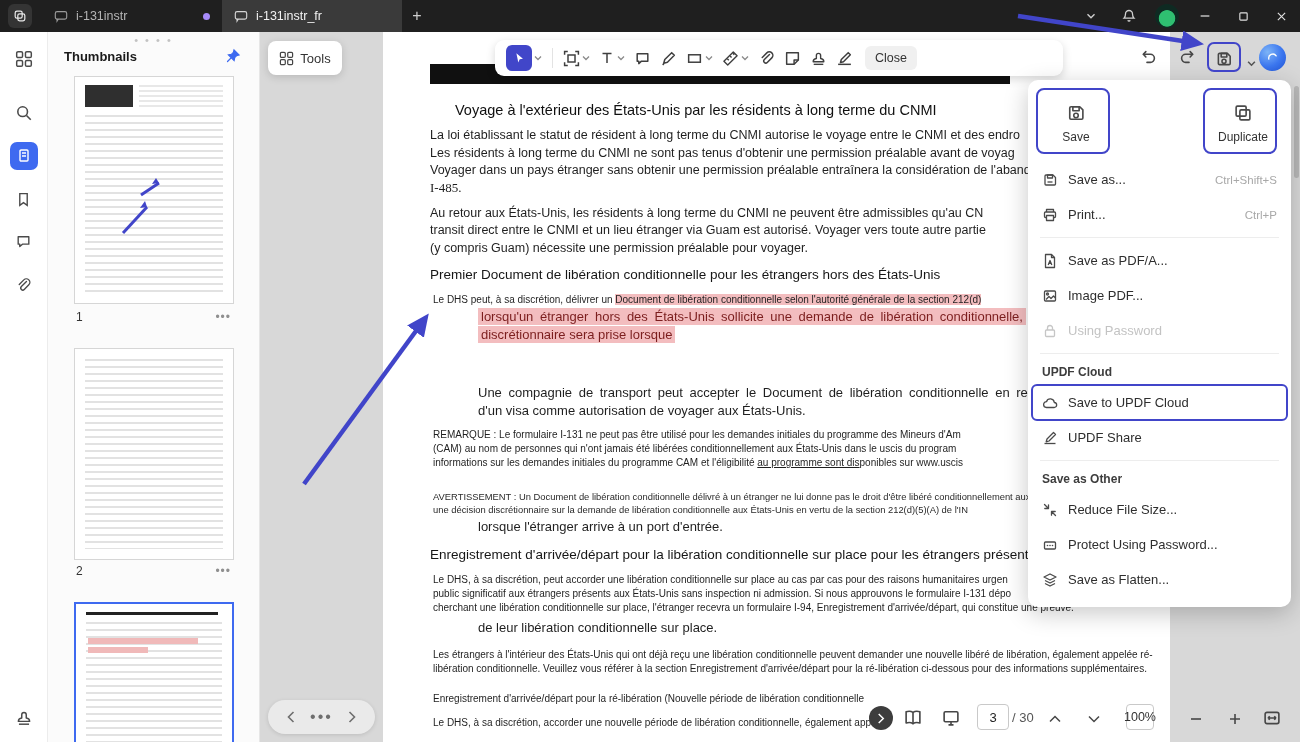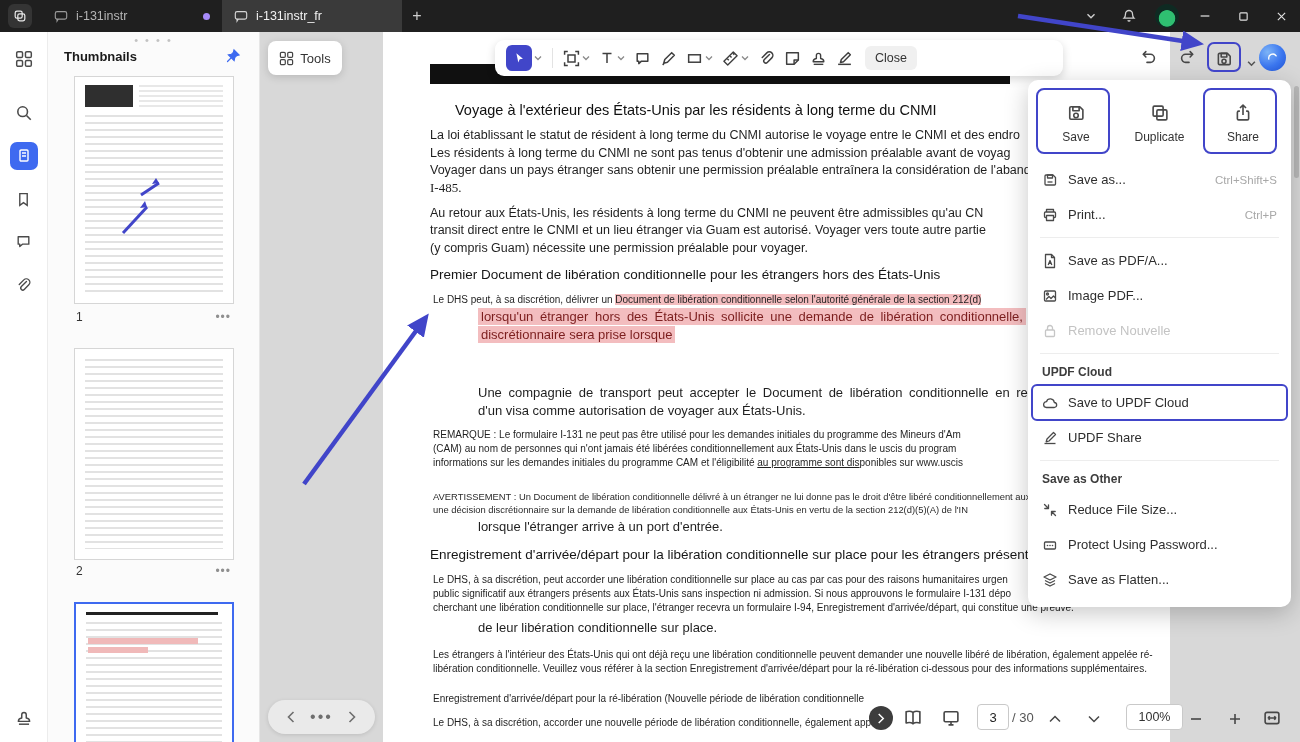--- a/index.html
+++ b/index.html
@@ -100,21 +100,21 @@
            font-size:12px; font-weight:bold; color:#3d3d3d; }
 
   
   .navpill { position:absolute; left:268px; top:700px; width:107px; height:34px; background:#eaeaea;
              border-radius:17px; display:flex; align-items:center; justify-content:center; gap:15px;
              box-shadow:0 1px 4px rgba(0,0,0,.12); z-index:7; color:#6e6e6e; }
   .bot { position:absolute; z-index:7; display:flex; align-items:center; justify-content:center; }
   .pageinput { position:absolute; left:977px; top:704px; width:32px; height:26px; border:1px solid #c9c9c9;
                border-radius:4px; text-align:center; font-size:13px; color:#222; background:#fff; z-index:7;
                font-family:inherit; }
-  .zoombtn { position:absolute; left:1126px; top:704px; width:57px; height:26px; border:1px solid #c9c9c9;
+  .zoombtn { position:absolute; left:1126px; top:704px; width:28px; height:26px; border:1px solid #c9c9c9;
              border-radius:4px; background:#fff; display:flex; align-items:center; justify-content:center;
              font-size:12.5px; color:#333; z-index:7; }
   .circlebtn { position:absolute; left:869px; top:706px; width:24px; height:24px; border-radius:50%;
                background:#3d3d3d; display:flex; align-items:center; justify-content:center; z-index:7; }
   .scrollthumb { position:absolute; left:1294px; top:86px; width:5px; height:92px; background:#b8b8b8;
                  border-radius:3px; z-index:4; }
 
   
   .annbox { position:absolute; border:2.5px solid #4145c9; border-radius:8px; z-index:35; pointer-events:none; }
   .arrows { position:absolute; left:0; top:0; width:1300px; height:742px; z-index:40; pointer-events:none; }
@@ -267,21 +267,21 @@
     <div style="position:absolute;left:12px;top:43px;width:60px;height:6px;background:#f0b9b9"></div>
   </div>
 </aside>
 
 <main class="page">
   <div class="blackbar"></div>
 
   <div class="dl f-title" style="top:70px; left:72px">Voyage à l'extérieur des États-Unis par les résidents à long terme du CNMI</div>
 
   <div class="dl f-body" style="top:96px">La loi établissant le statut de résident à long terme du CNMI autorise le voyage entre le CNMI et des endro</div>
-  <div class="dl f-body" style="top:114px"> Les résidents à long terme du CNMI ne sont pas tenus d'obtenir une admission préalable avant de voyag</div>
+  <div class="dl f-body" style="top:114px"> Les résidents à long terme du CNMI ne sont pas tenus d'obtenir une permission préalable avant de voyag</div>
   <div class="dl f-body" style="top:131px">Voyager dans un pays étranger sans obtenir une permission préalable entraînera la considération de l'abandon de leur deman</div>
   <div class="dl f-serif" style="top:148px">I-485.</div>
 
   <div class="dl f-body" style="top:174px">Au retour aux États-Unis, les résidents à long terme du CNMI ne peuvent être admissibles qu'au CN</div>
   <div class="dl f-body" style="top:191px">transit direct entre le CNMI et un lieu étranger via Guam est autorisé. Voyager vers toute autre partie </div>
   <div class="dl f-body" style="top:209px">(y compris Guam) nécessite une permission préalable pour voyager.</div>
 
   <div class="dl f-h2" style="top:235px">Premier Document de libération conditionnelle pour les étrangers hors des États-Unis</div>
 
   <div class="dl f-sm" style="top:262px; left:50px"><span>Le DHS peut, à sa discrétion, délivrer un </span><span class="hl">Document de libération conditionnelle selon l'autorité générale de la section 212(d)</span></div>
@@ -545,29 +545,20 @@
     </div>
     <div class="bigbtn">
       <span>
           <svg width="20" height="20" viewBox="0 0 16 16" fill="none" stroke="#4a4a4a" stroke-width="1.3">
             <rect x="2.5" y="2.5" width="8" height="8" rx="1"></rect>
             <rect x="5.5" y="5.5" width="8" height="8" rx="1"></rect>
           </svg>
         </span>
       <span>Duplicate</span>
     </div>
-    <div class="bigbtn">
-      <span>
-          <svg width="20" height="20" viewBox="0 0 16 16" fill="none" stroke="#4a4a4a" stroke-width="1.3" stroke-linejoin="round">
-            <path d="M5.5 6.5 H4.5 a1 1 0 0 0 -1 1 v5 a1 1 0 0 0 1 1 h7 a1 1 0 0 0 1 -1 v-5 a1 1 0 0 0 -1 -1 h-1"></path>
-            <path d="M8 9.5 V1.8 M5.6 4 L8 1.6 10.4 4"></path>
-          </svg>
-        </span>
-      <span>Share</span>
-    </div>
   </div>
 
   <div class="mi">
     <span>
         <svg width="16" height="16" viewBox="0 0 16 16" fill="none" stroke="#4a4a4a" stroke-width="1.3" stroke-linejoin="round">
           <path d="M3 4 a1 1 0 0 1 1 -1 h7 l2.5 2.5 v6.5 a1 1 0 0 1 -1 1 h-8.5 a1 1 0 0 1 -1 -1 z"></path>
           <rect x="5.5" y="3" width="5" height="3"></rect>
           <path d="M5.5 10 h5"></path>
         </svg>
       </span>
@@ -608,21 +599,21 @@
       </span>
     <span class="milabel">Image PDF...</span>
   </div>
   <div class="mi disabled">
     <span>
         <svg width="16" height="16" viewBox="0 0 16 16" fill="none" stroke="#c6c6c6" stroke-width="1.3" stroke-linejoin="round">
           <rect x="3.5" y="7" width="9" height="6.5" rx="1"></rect>
           <path d="M5.5 7 V5 a2.5 2.5 0 0 1 5 0 v2"></path>
         </svg>
       </span>
-    <span class="milabel">Remove Nouvelle</span>
+    <span class="milabel">Using Password</span>
   </div>
 
   <div class="sep"></div>
   <div class="shead">UPDF Cloud</div>
 
   <div class="mi">
     <span>
         <svg width="16" height="16" viewBox="0 0 16 16" fill="none" stroke="#4a4a4a" stroke-width="1.3" stroke-linejoin="round">
           <path d="M4.5 12.5 h7.5 a2.5 2.5 0 0 0 .3 -5 a4 4 0 0 0 -7.8 -.8 a2.9 2.9 0 0 0 0 5.8 z"></path>
         </svg>

